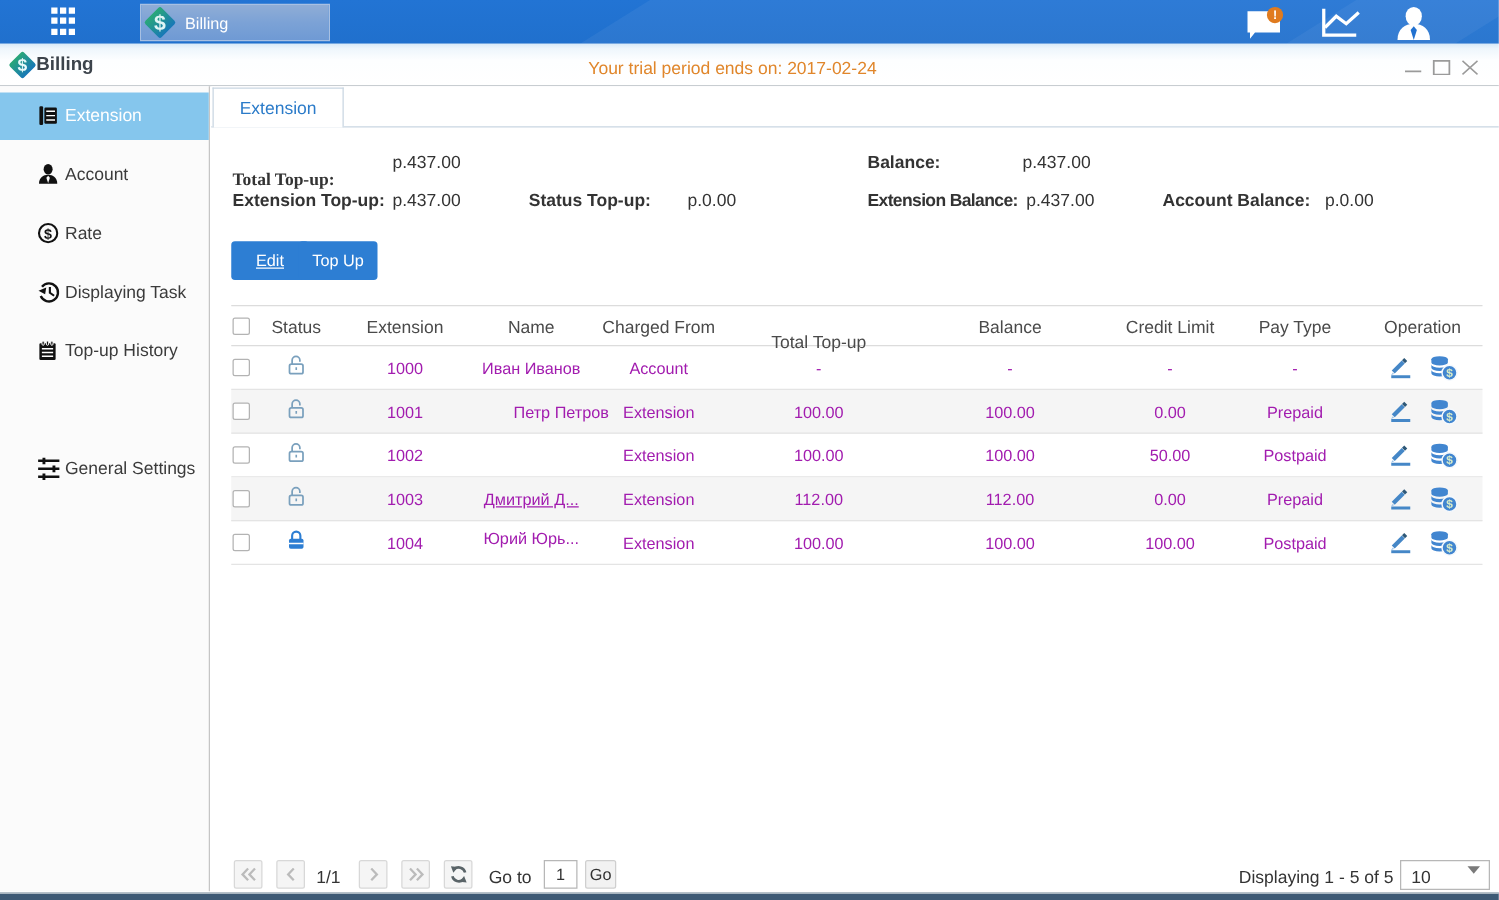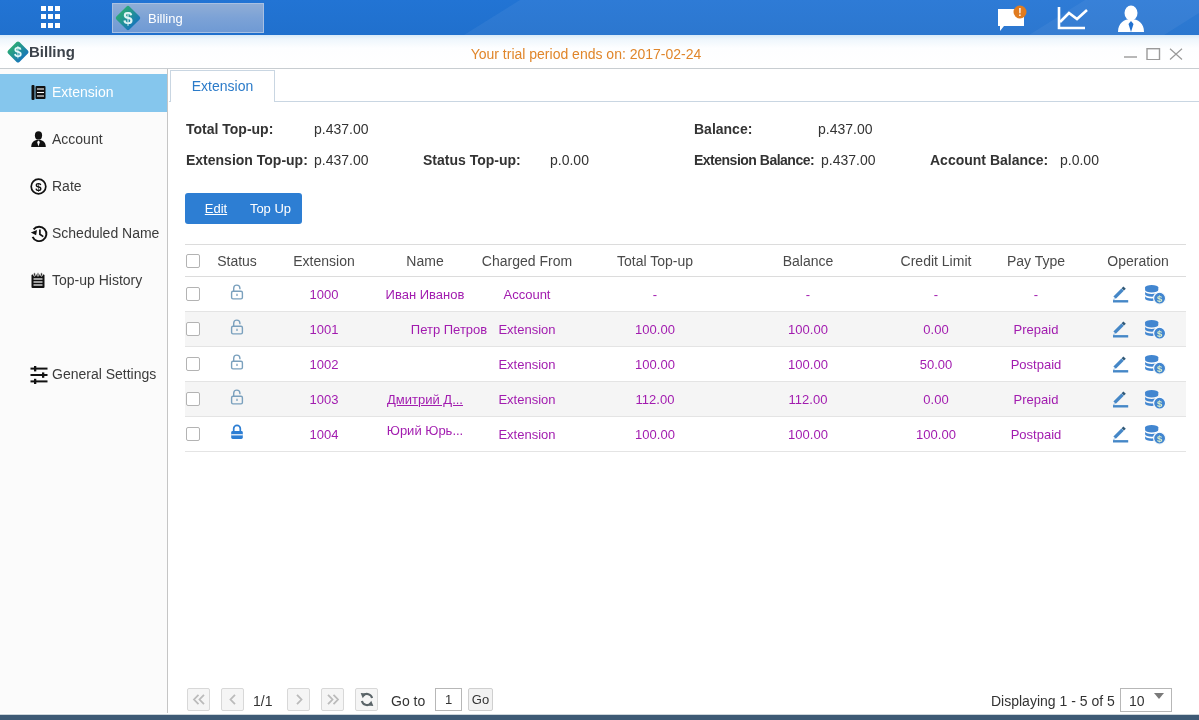--- a/index.html
+++ b/index.html
@@ -49,21 +49,21 @@
   .trow { position:absolute; left:16px; width:1001px; height:35px; }
   .hdr { position:absolute; font-size:14px; color:#4a4a4a; transform:translateX(-50%); }
   .cell { position:absolute; font-size:13px; color:#a21caf; transform:translateX(-50%); }
   .cbx { position:absolute; left:1px; width:14px; height:14px; border:1px solid #b3b3b3; border-radius:2px; background:#fff; }
 
   
   .pgbtn { position:absolute; width:23px; height:23px; background:#f5f5f5; border:1px solid #d8d8d8; border-radius:2px; text-align:center; color:#b2b2b2; font-size:17px; line-height:19px; font-weight:bold; }
   #goinput { position:absolute; width:27px; height:23px; border:1px solid #b7b7b7; font-size:13px; text-align:center; line-height:21px; background:#fff; color:#333; }
   #gobtn { position:absolute; width:25px; height:23px; background:#f2f2f2; border:1px solid #cfcfcf; border-radius:2px; text-align:center; font-size:13px; color:#333; line-height:21px; }
   #disp { position:absolute; font-size:14px; color:#333; }
-  #psel { position:absolute; width:52px; height:24px; border:1px solid #b7b7b7; background:#fff; font-size:14px; color:#333; }
+  #psel { position:absolute; width:72px; height:24px; border:1px solid #b7b7b7; background:#fff; font-size:14px; color:#333; }
 
   #bottombar { position:absolute; left:0; top:714px; width:1199px; height:6px; background:#3e5a75; border-top:1px solid #cdd5da; }
 </style>
 </head>
 <body>
 
 <div id="topbar">
   <div class="s1"></div>
     <div class="s2"></div>
   <div id="gridicon">
@@ -159,21 +159,21 @@
       <span class="lbl">Rate</span>
     </div>
   <div class="sitem" style="top:146px;">
       <span class="ic">
         <svg width="18" height="18" viewBox="0 0 18 18">
           <path d="M3.6 4.4 A7.2 7.2 0 1 1 2.6 11.8" fill="none" stroke="#111" stroke-width="1.9"></path>
           <path d="M0.8 7.6 L7 4.9 L6.1 10.3 z" fill="#111"></path>
           <path d="M9.9 4.6 v4.6 l3.4 2.4" fill="none" stroke="#111" stroke-width="1.7"></path>
         </svg>
       </span>
-      <span class="lbl">Scheduled Name</span>
+      <span class="lbl">Displaying Task</span>
     </div>
   <div class="sitem" style="top:193px;">
       <span class="ic">
         <svg width="16" height="17" viewBox="0 0 16 17">
           <rect x="1.5" y="2.5" width="13" height="13.5" rx="1" fill="#111"></rect>
           <rect x="3.6" y="0.8" width="1.8" height="3.4" rx="0.9" fill="#111" stroke="#fbfbfb" stroke-width="0.8"></rect>
           <rect x="7.1" y="0.8" width="1.8" height="3.4" rx="0.9" fill="#111" stroke="#fbfbfb" stroke-width="0.8"></rect>
           <rect x="10.6" y="0.8" width="1.8" height="3.4" rx="0.9" fill="#111" stroke="#fbfbfb" stroke-width="0.8"></rect>
           <line x1="3.5" y1="7" x2="12.5" y2="7" stroke="#fff" stroke-width="1.2"></line>
           <line x1="3.5" y1="10" x2="12.5" y2="10" stroke="#fff" stroke-width="1.2"></line>
@@ -194,21 +194,21 @@
         </svg>
       </span>
       <span class="lbl">General Settings</span>
     </div>
 </div>
 
 <div id="content">
   <div id="tabline"></div>
   <div id="tab1">Extension</div>
 
-  <div class="blabel" style="left:17px; top:52px;">Total Top-up:</div>
+  <div class="blabel" style="left:17px; top:68px;font-family:Liberation Serif, serif;">Total Top-up:</div>
   <div class="bval" style="left:145px; top:52px;">p.437.00</div>
   <div class="blabel" style="left:525px; top:52px;">Balance:</div>
   <div class="bval" style="left:649px; top:52px;">p.437.00</div>
 
   <div class="blabel" style="left:17px; top:83px;">Extension Top-up:</div>
   <div class="bval" style="left:145px; top:83px;">p.437.00</div>
   <div class="blabel" style="left:254px; top:83px;">Status Top-up:</div>
   <div class="bval" style="left:381px; top:83px;">p.0.00</div>
   <div class="blabel" style="left:525px; top:83px; letter-spacing:-0.5px;">Extension Balance:</div>
   <div class="bval" style="left:652px; top:83px;">p.437.00</div>
@@ -220,21 +220,21 @@
 
   <div id="tablewrap"></div>
 </div>
 
 <div class="abs" style="left:185px; top:244px; width:1001px; height:33px; border-top:1px solid #dcdcdc; border-bottom:1px solid #dcdcdc;">
   <div class="cbx" style="top:9px;"></div>
   <span class="hdr" style="left:52px; top:8px;">Status</span>
   <span class="hdr" style="left:139px; top:8px;">Extension</span>
   <span class="hdr" style="left:240px; top:8px;">Name</span>
   <span class="hdr" style="left:342px; top:8px;">Charged From</span>
-  <span class="hdr" style="left:470px; top:8px;">Total Top-up</span>
+  <span class="hdr" style="left:470px; top:20px;">Total Top-up</span>
   <span class="hdr" style="left:623px; top:8px;">Balance</span>
   <span class="hdr" style="left:751px; top:8px;">Credit Limit</span>
   <span class="hdr" style="left:851px; top:8px;">Pay Type</span>
   <span class="hdr" style="left:953px; top:8px;">Operation</span>
 </div>
 
 <div class="trow" style="left:185px; top:277px; border-bottom:1px solid #e4e4e4;">
   <div class="cbx" style="top:10px;"></div>
   <span class="cell" style="left:52px; top:10px;"><svg width="16" height="18" viewBox="0 0 16 18" style="margin-top:-4px;">
         <path d="M4.7 8.3 V5.2 a3.1 3.1 0 0 1 6.2 0 V6.3" fill="none" stroke="#7aa0bd" stroke-width="1.4"></path>

